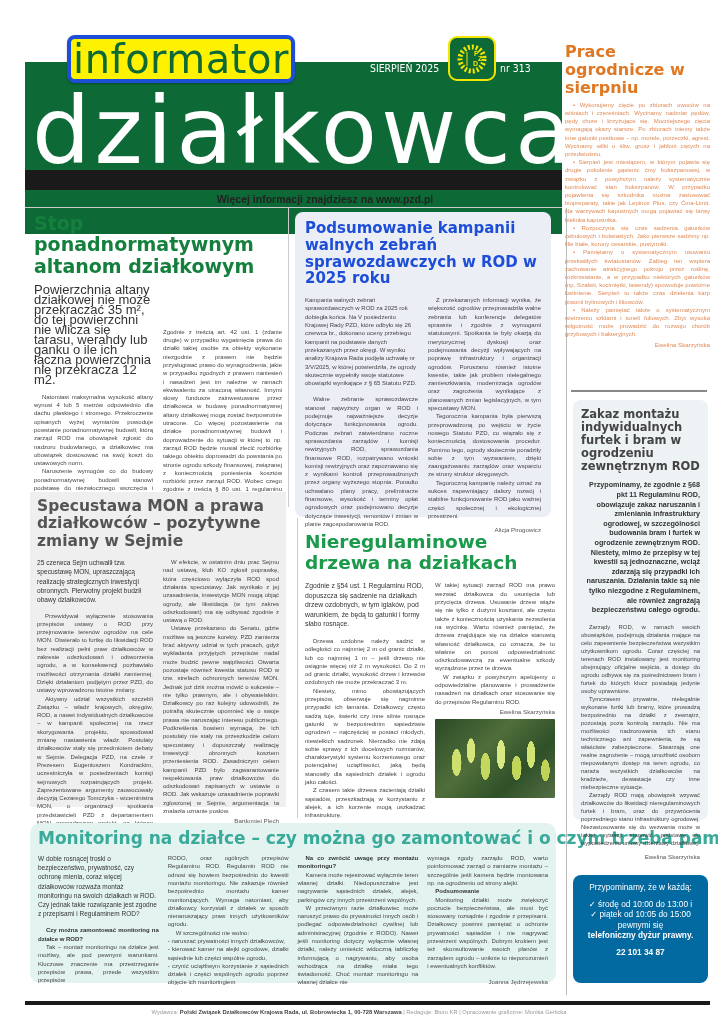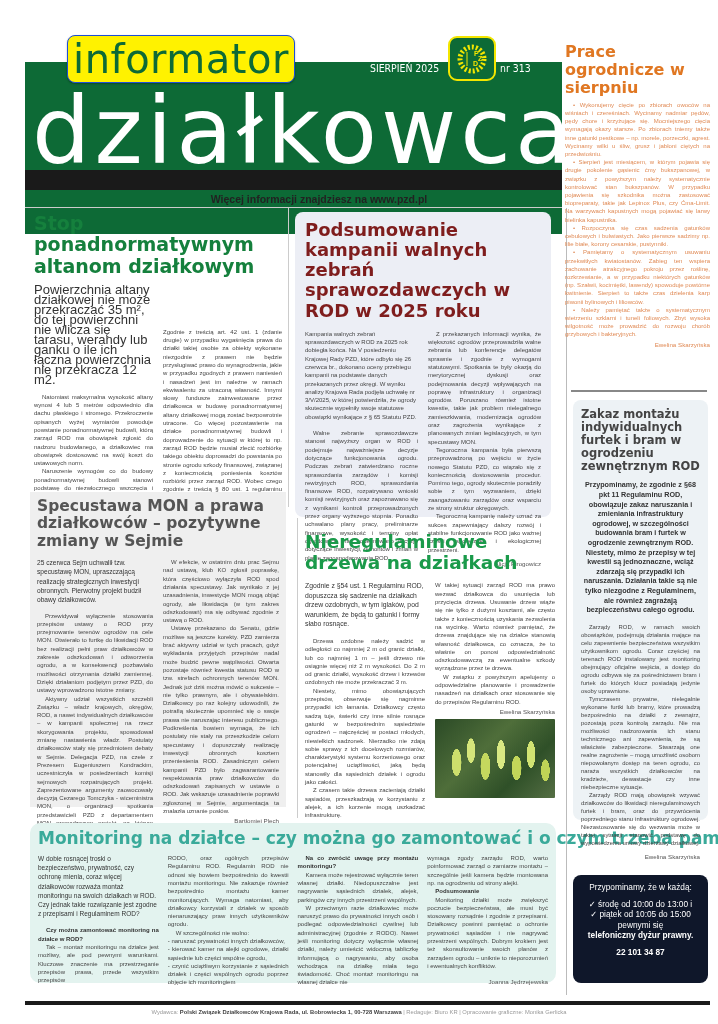--- a/index.html
+++ b/index.html
@@ -1,46 +1,46 @@
 <!DOCTYPE html>
 <html><head>
 <meta charset="utf-8">
 <style>
 *{box-sizing:border-box;margin:0;padding:0}
 html,body{width:718px;height:1024px;background:#fff;overflow:hidden}
 body{position:relative;font-family:"Liberation Sans",sans-serif;color:#333}
 p{text-align:justify;hyphens:auto}
 .masthead{position:absolute;left:25px;top:62px;width:537px;height:172px;background:#0d6a36}
 .masthead-bar{position:absolute;left:25px;top:170px;width:537px;height:20px;background:#1a1a1a}
-.informator{position:absolute;left:67px;top:35px;width:228px;height:48px;background:#fff200;border-radius:8px;border:1px solid #1d4ed8;box-shadow:0 1px 2px rgba(0,0,0,.3);display:flex;align-items:center;justify-content:center}
+.informator{position:absolute;left:67px;top:35px;width:228px;height:48px;background:#fff200;border-radius:8px;border:4px solid #1d4ed8;box-shadow:0 1px 2px rgba(0,0,0,.3);display:flex;align-items:center;justify-content:center}
 .informator span{font-family:"DejaVu Sans",sans-serif;font-size:40px;color:#0d6a36;letter-spacing:0.5px;line-height:1}
 .dzialkowca{position:absolute;left:32px;top:86px;font-family:"DejaVu Sans",sans-serif;font-size:92px;color:#fff;letter-spacing:4px;line-height:1}
 .issue-date{position:absolute;left:370px;top:62px;font-size:11px;color:#fff;font-family:"DejaVu Sans",sans-serif;transform:scaleX(.85);transform-origin:left}
 .issue-nr{position:absolute;left:500px;top:62px;font-size:11px;color:#fff;font-family:"DejaVu Sans",sans-serif;transform:scaleX(.85);transform-origin:left}
 .logo{position:absolute;left:448px;top:36px;width:48px;height:45px;background:#0d6a36;border:2px solid #f3e600;border-radius:9px;display:flex;align-items:center;justify-content:center}
 .logo svg{width:42px;height:40px}
-.more-info{position:absolute;left:0;width:638px;top:193px;text-align:center;font-size:10.5px;font-weight:bold;color:#222}
+.more-info{position:absolute;left:6px;width:638px;top:193px;text-align:center;font-size:10.5px;font-weight:bold;color:#222}
 .rule-top{position:absolute;left:25px;top:207px;width:537px;height:1px;background:#ccc}
 .col-divider{position:absolute;top:207px;width:1px;background:#ccc}
 
 h2{font-family:"DejaVu Sans",sans-serif;font-weight:bold;line-height:1.12}
 .art{position:absolute}
 .small{font-size:6px;line-height:8.3px;color:#444}
 .lead{font-size:13px;line-height:10px;color:#333}
 .cols{display:flex;gap:10px}
 .cols>div{flex:1}
 .author{text-align:right;font-size:6.2px;color:#555;margin-top:2px}
 .ind{text-indent:8px}
 
 
 #a1{left:34px;top:213px;width:248px}
 #a1 h2{color:#15803d;font-size:19px;margin-bottom:8px}
 
 #a2{left:295px;top:212px;width:256px;height:305px;background:#eceef5;border-radius:8px;padding:8px 10px}
-#a2 h2{color:#7f1d1d;font-size:18px;margin-bottom:9px}
+#a2 h2{color:#1d4ed8;font-size:15px;margin-bottom:9px}
 
 #a3{left:30px;top:492px;width:256px;height:315px;background:#efefef;border-radius:0;padding:6px 7px}
 #a3 h2{color:#555;font-size:15.5px;margin-bottom:8px}
 
 #a4{left:305px;top:532px;width:250px}
 #a4 h2{color:#1a9a4a;font-size:18.5px;margin-bottom:8px}
 .tree-img{margin-top:4px;height:79px;width:100%;border-radius:1px;background:
  radial-gradient(ellipse 8px 22px at 18% 55%,#cddf6c 60%,transparent 62%),
  radial-gradient(ellipse 7px 20px at 30% 40%,#d6e67a 60%,transparent 62%),
  radial-gradient(ellipse 8px 22px at 42% 60%,#c5d85e 60%,transparent 62%),
@@ -54,23 +54,23 @@
 #a5 h2{color:#3aaa9a;font-size:17px;margin-bottom:6px;white-space:nowrap}
 #a5 .cols{gap:9px}
 
 #s1{left:565px;top:43px;width:145px}
 #s1 h2{color:#e07722;font-size:16px;margin-bottom:4px}
 #s1 p{color:#e08a55;font-size:6px;line-height:8.2px}
 .s-sep{position:absolute;left:571px;top:390px;width:136px;height:2px;background:#888}
 .s-vline{position:absolute;left:566px;top:208px;width:1px;height:787px;background:#bbb}
 #s2{left:573px;top:400px;width:135px;height:420px;background:#edf2f5;border-radius:8px;padding:8px 8px}
 #s2 h2{color:#444;font-size:11.5px;margin-bottom:8px;font-weight:bold}
-#s2 .lead{font-size:7.2px;line-height:9.6px;color:#333;font-weight:bold;text-align:center}
+#s2 .lead{font-size:7.2px;line-height:9.6px;color:#333;font-weight:bold;text-align:right}
 #s2 .small{font-size:5.9px;line-height:8px}
-#s3{left:573px;top:875px;width:135px;height:108px;background:#0f172a;border-radius:8px;padding:7px 6px;color:#fff;text-align:center;font-size:8.3px;line-height:10.5px}
+#s3{left:573px;top:875px;width:135px;height:108px;background:#0369a1;border-radius:8px;padding:7px 6px;color:#fff;text-align:center;font-size:8.3px;line-height:10.5px}
 #s3 p{text-align:center}
 #s3 .b{font-weight:bold}
 .footer-bar{position:absolute;left:25px;top:1001px;width:685px;height:4px;background:#1a1a1a}
 .footer{position:absolute;left:0;width:718px;top:1009px;text-align:center;font-size:5.8px;color:#999}
 .footer b{color:#444}
 </style>
 </head>
 <body>
 
 <div class="masthead"></div>

